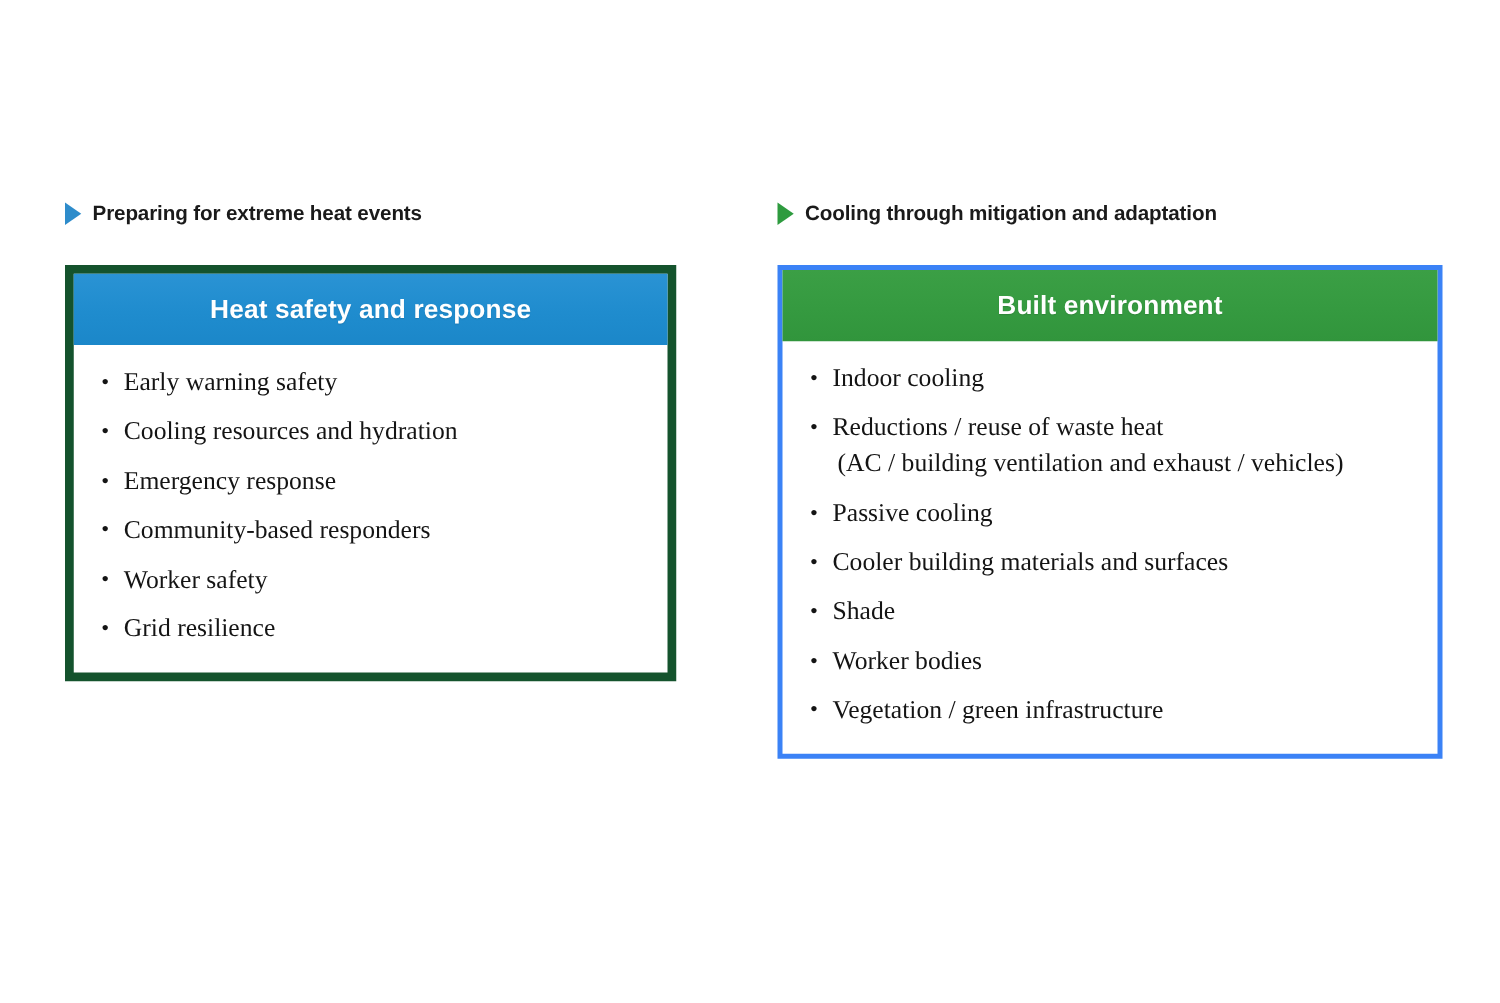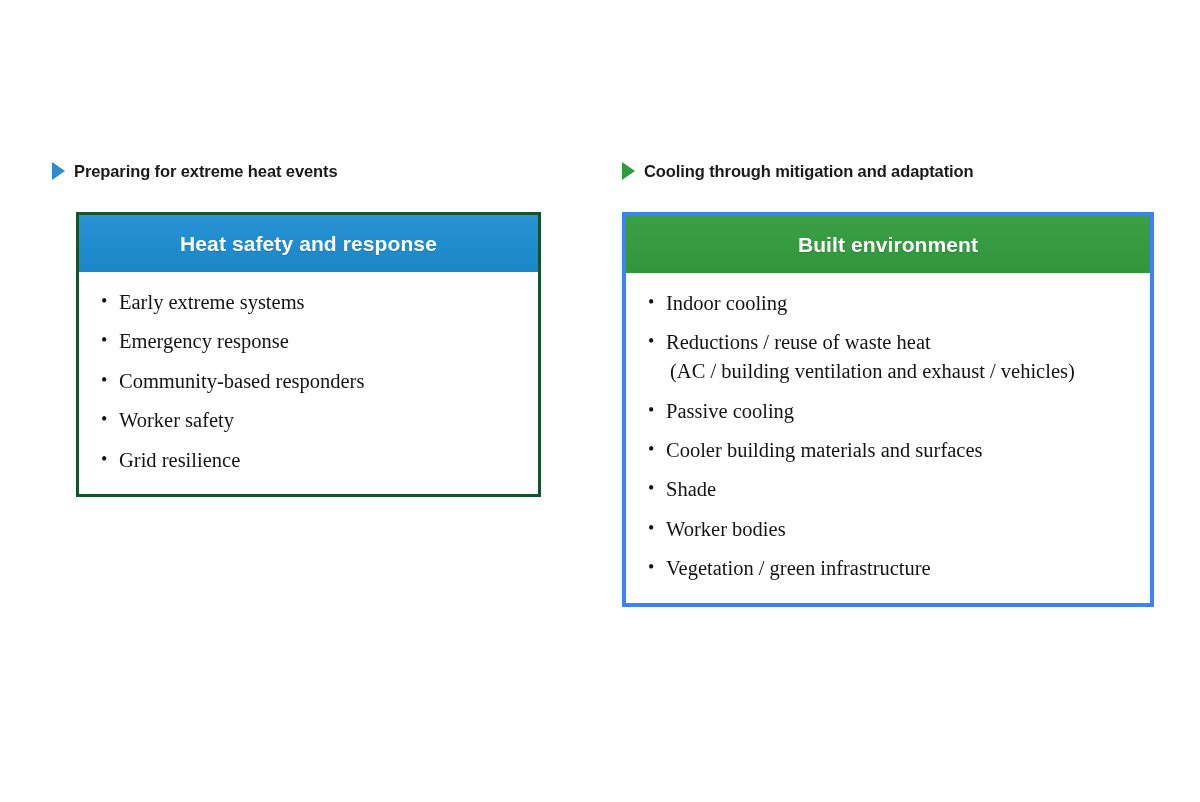--- a/index.html
+++ b/index.html
@@ -53,21 +53,21 @@
     color: #1a1a1a;
     letter-spacing: -0.1px;
     white-space: nowrap;
   }
 
   
   .card {
     background: #ffffff;
     box-sizing: border-box;
   }
-  .card.blue  { border: 3px solid #14532d; margin-left: 24px; }
+  .card.blue  { border: 7px solid #14532d; }
   .card.green { border: 4px solid #3b82f6; }
 
   .card-header {
     height: 57px;
     display: flex;
     align-items: center;
     justify-content: center;
     box-sizing: border-box;
   }
   .card-header.blue {
@@ -133,21 +133,24 @@
       <span class="section-title">Preparing for extreme heat events</span>
     </div>
 
     <div class="card blue">
       <div class="card-header blue">
         <span class="card-header-title">Heat safety and response</span>
       </div>
       <div class="card-body">
         <ul class="bullets">
           <li>
-            <span>Early extreme systems</span>
+            <span>Early warning safety</span>
+          </li>
+          <li>
+            <span>Cooling resources and hydration</span>
           </li>
           <li>
             <span>Emergency response</span>
           </li>
           <li>
             <span>Community-based responders</span>
           </li>
           <li>
             <span>Worker safety</span>
           </li>

